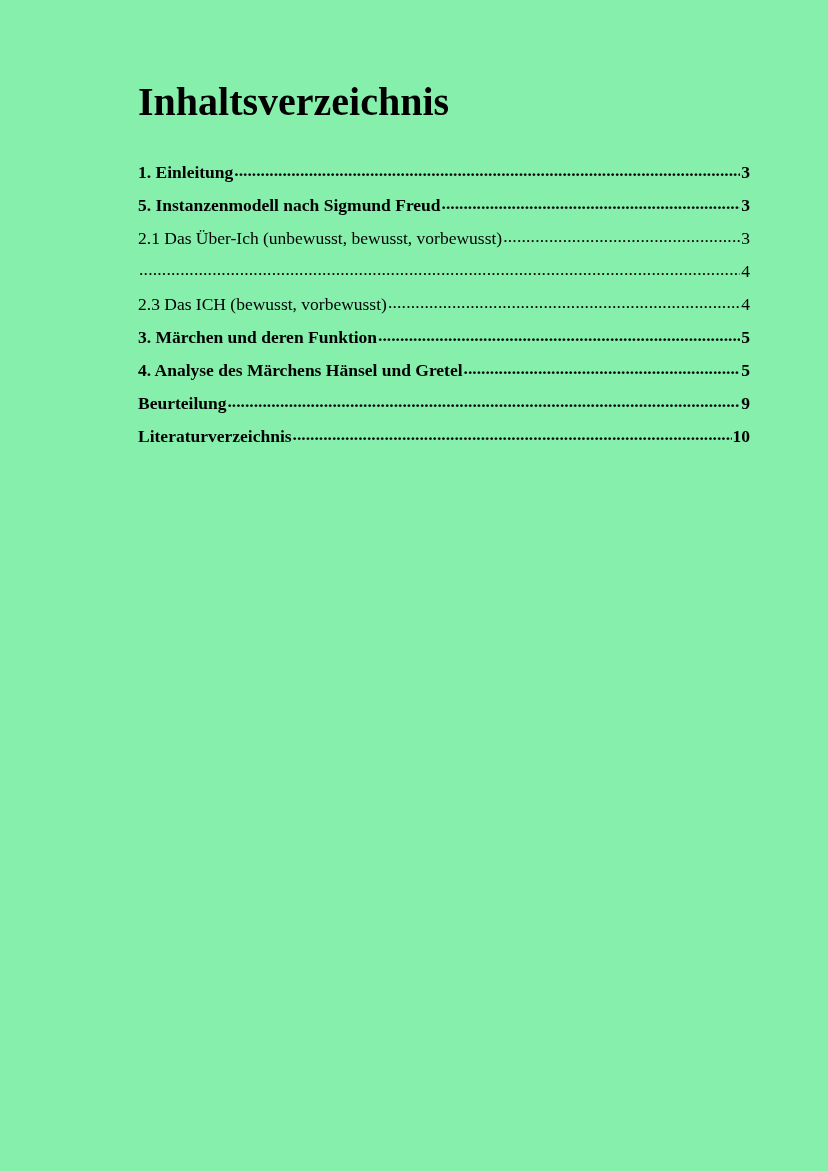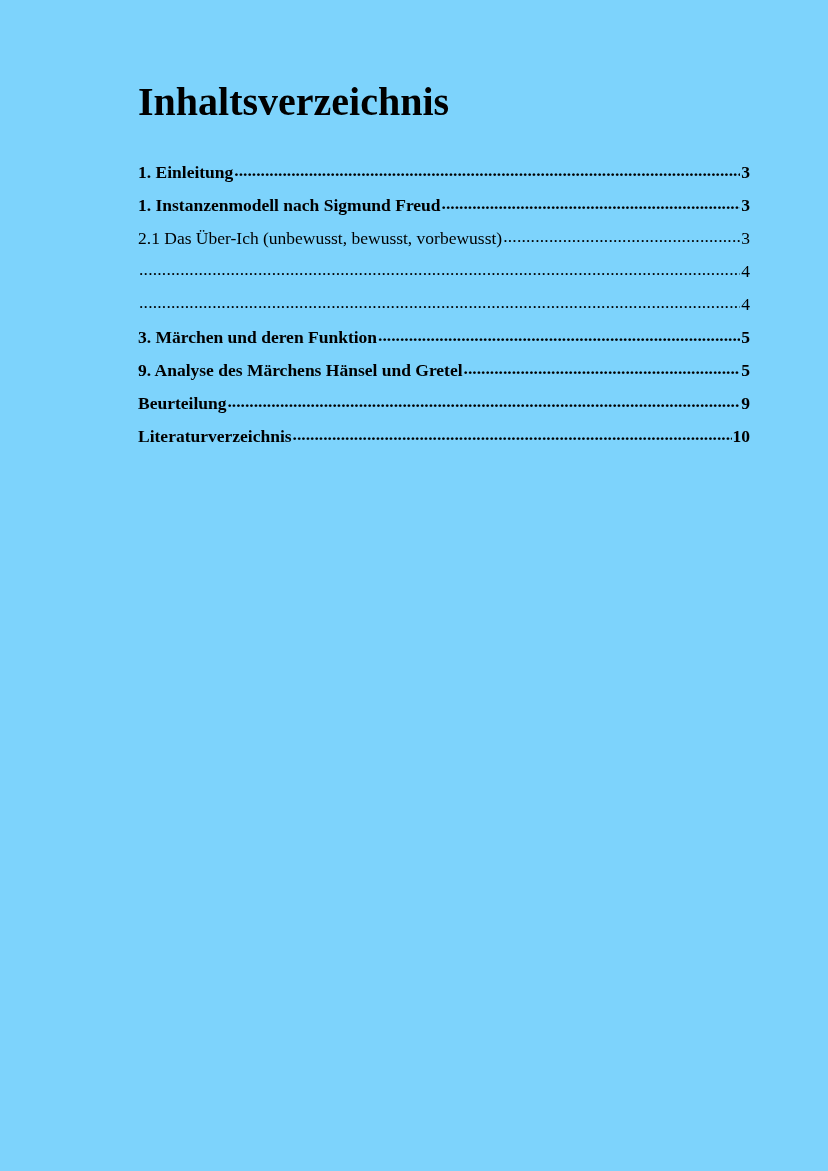--- a/index.html
+++ b/index.html
@@ -13,21 +13,21 @@
       position: relative;
       overflow: hidden;
       font-family: "Liberation Serif", "DejaVu Serif", serif;
       color: #000000;
     }
     .page {
       position: absolute;
       left: 0; top: 0;
       width: 828px;
       height: 1171px;
-      background: #7dd3fc;
+      background: #86efac;
     }
     .toc-title {
       position: absolute;
       left: 138px;
       top: 78px;
       margin: 0;
       font-size: 40px;
       font-weight: bold;
       line-height: 48px;
       letter-spacing: 0px;
@@ -84,44 +84,45 @@
 <div class="page">
   <h1 class="toc-title">Inhaltsverzeichnis</h1>
 
   <ul class="toc-list">
     <li class="toc-entry bold">
       <span class="toc-label">1. Einleitung</span>
       <span class="toc-leader"></span>
       <span class="toc-page">3</span>
     </li>
     <li class="toc-entry bold">
-      <span class="toc-label">1. Instanzenmodell nach Sigmund Freud</span>
+      <span class="toc-label">5. Instanzenmodell nach Sigmund Freud</span>
       <span class="toc-leader"></span>
       <span class="toc-page">3</span>
     </li>
     <li class="toc-entry normal">
       <span class="toc-label">2.1 Das Über-Ich (unbewusst, bewusst, vorbewusst)</span>
       <span class="toc-leader"></span>
       <span class="toc-page">3</span>
     </li>
     <li class="toc-entry normal">
       <span class="toc-leader"></span>
       <span class="toc-page">4</span>
     </li>
     <li class="toc-entry normal">
+      <span class="toc-label">2.3 Das ICH (bewusst, vorbewusst)</span>
       <span class="toc-leader"></span>
       <span class="toc-page">4</span>
     </li>
     <li class="toc-entry bold">
       <span class="toc-label">3. Märchen und deren Funktion</span>
       <span class="toc-leader"></span>
       <span class="toc-page">5</span>
     </li>
     <li class="toc-entry bold">
-      <span class="toc-label">9. Analyse des Märchens Hänsel und Gretel</span>
+      <span class="toc-label">4. Analyse des Märchens Hänsel und Gretel</span>
       <span class="toc-leader"></span>
       <span class="toc-page">5</span>
     </li>
     <li class="toc-entry bold">
       <span class="toc-label">Beurteilung</span>
       <span class="toc-leader"></span>
       <span class="toc-page">9</span>
     </li>
     <li class="toc-entry bold">
       <span class="toc-label">Literaturverzeichnis</span>

